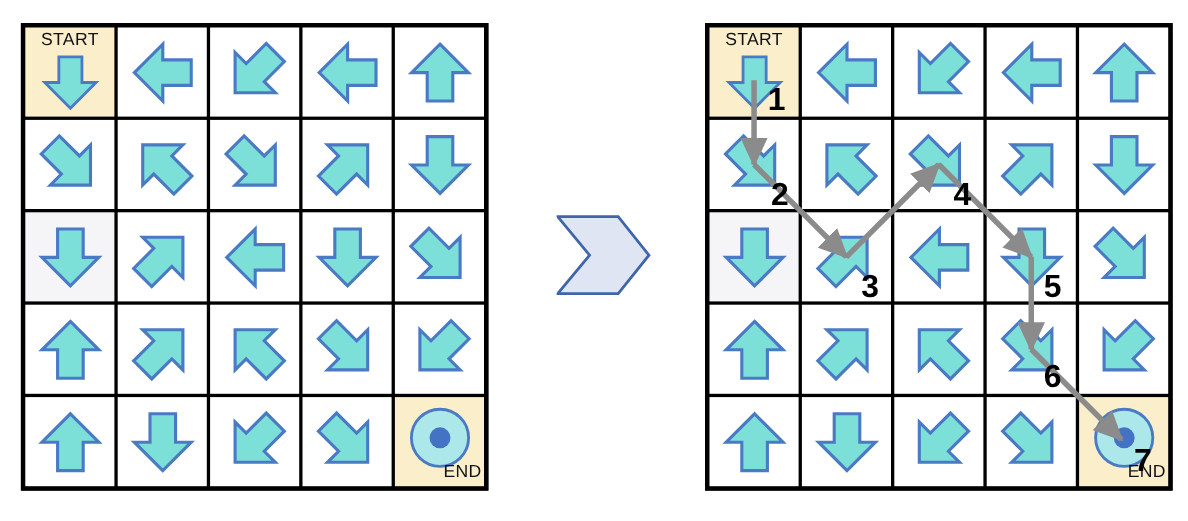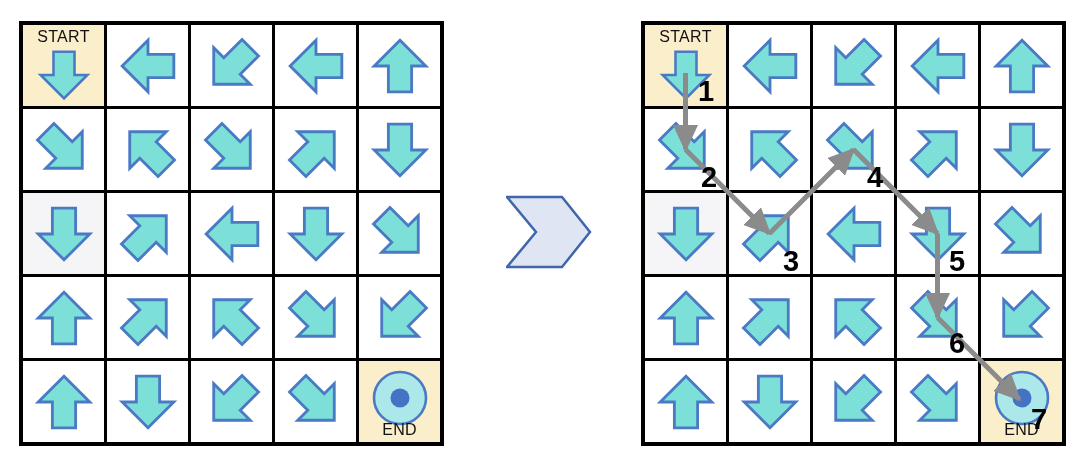--- a/index.html
+++ b/index.html
@@ -23,21 +23,21 @@
     background:#ffffff;position:relative;
     display:flex;align-items:center;justify-content:center;text-decoration:underline;
   }
   .cell.start,.cell.end{background:var(--cream);}
   .cell.muted{background:var(--muted);}
   .cell-label{
     position:absolute;left:0;width:100%;text-align:center;
     font-size:16px;color:#111111;letter-spacing:0.3px;line-height:1;
   }
   .start .cell-label{top:4px;}
-  .end .cell-label{bottom:4px;}
+  .end .cell-label{bottom:4px;margin-left:21px;}
   .start svg.arrow{transform:translateY(9px);}
   .end svg.target{transform:translateY(-4px);}
   .overlay{position:absolute;left:0;top:0;pointer-events:none;}
   #chevron{position:absolute;left:506px;top:195px;}
   .step-num{font-weight:bold;font-size:29px;}
 </style>
 </head>
 <body style="--grid-line: #000000; --cream: #fbeecb; --muted: #f5f5f7;">
 
 <div>

